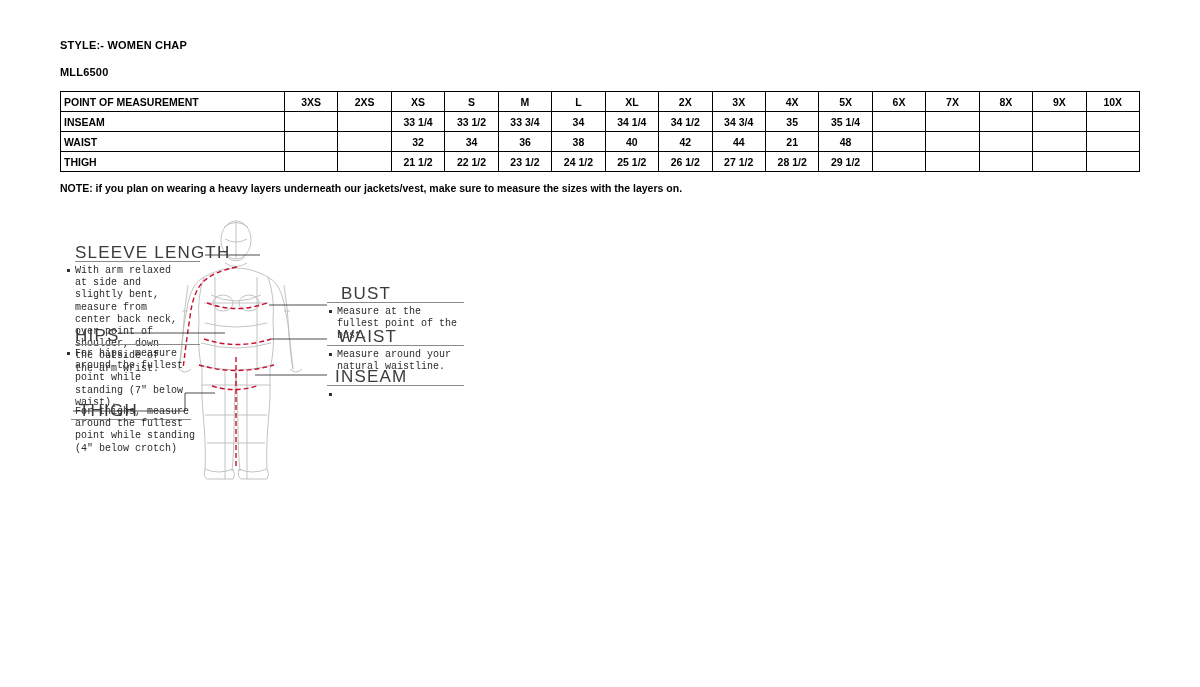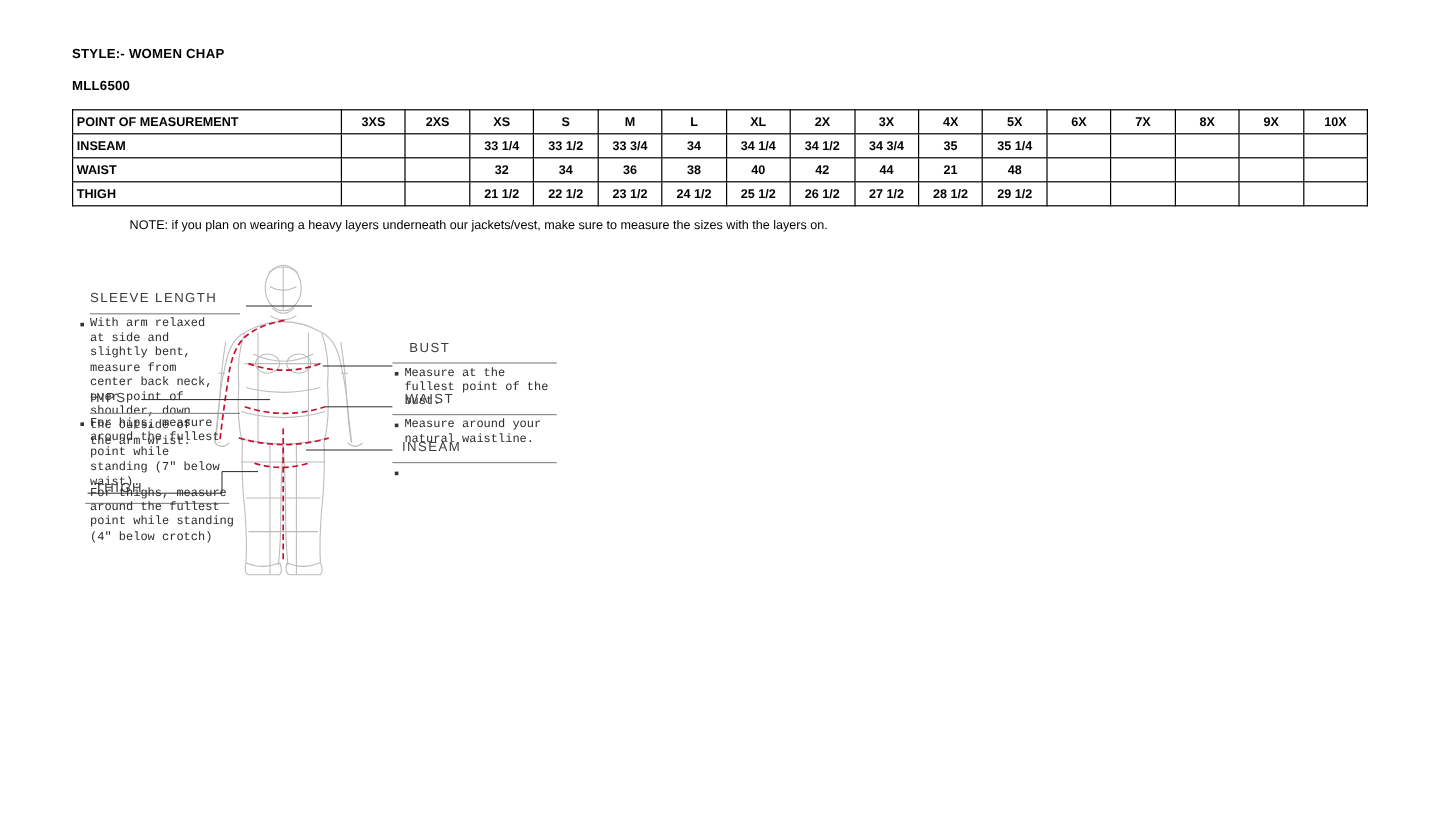--- a/index.html
+++ b/index.html
@@ -58,39 +58,38 @@
   table.size-table td.pom {
     text-align: left;
     padding-left: 3px;
     width: 220px;
   }
   .note {
     position: absolute;
     left: 60px;
     top: 182px;
     font-size: 10.5px;
-    font-weight: normal;
-    margin-left: 48px;
+    font-weight: bold;
   }
   
   .diagram {
     position: absolute;
     left: 55px;
     top: 215px;
     width: 470px;
     height: 270px;
   }
   .diag-svg {
     position: absolute;
     left: 0;
     top: 0;
   }
   .cal-head {
     position: absolute;
-    font-size: 11px;
+    font-size: 17px;
     color: #3b3b3b;
     letter-spacing: 1.2px;
     font-family: "Liberation Sans", sans-serif;
     text-align: center;
   }
   .cal-body {
     position: absolute;
     font-size: 10px;
     color: #2b2b2b;
     line-height: 1.22;

